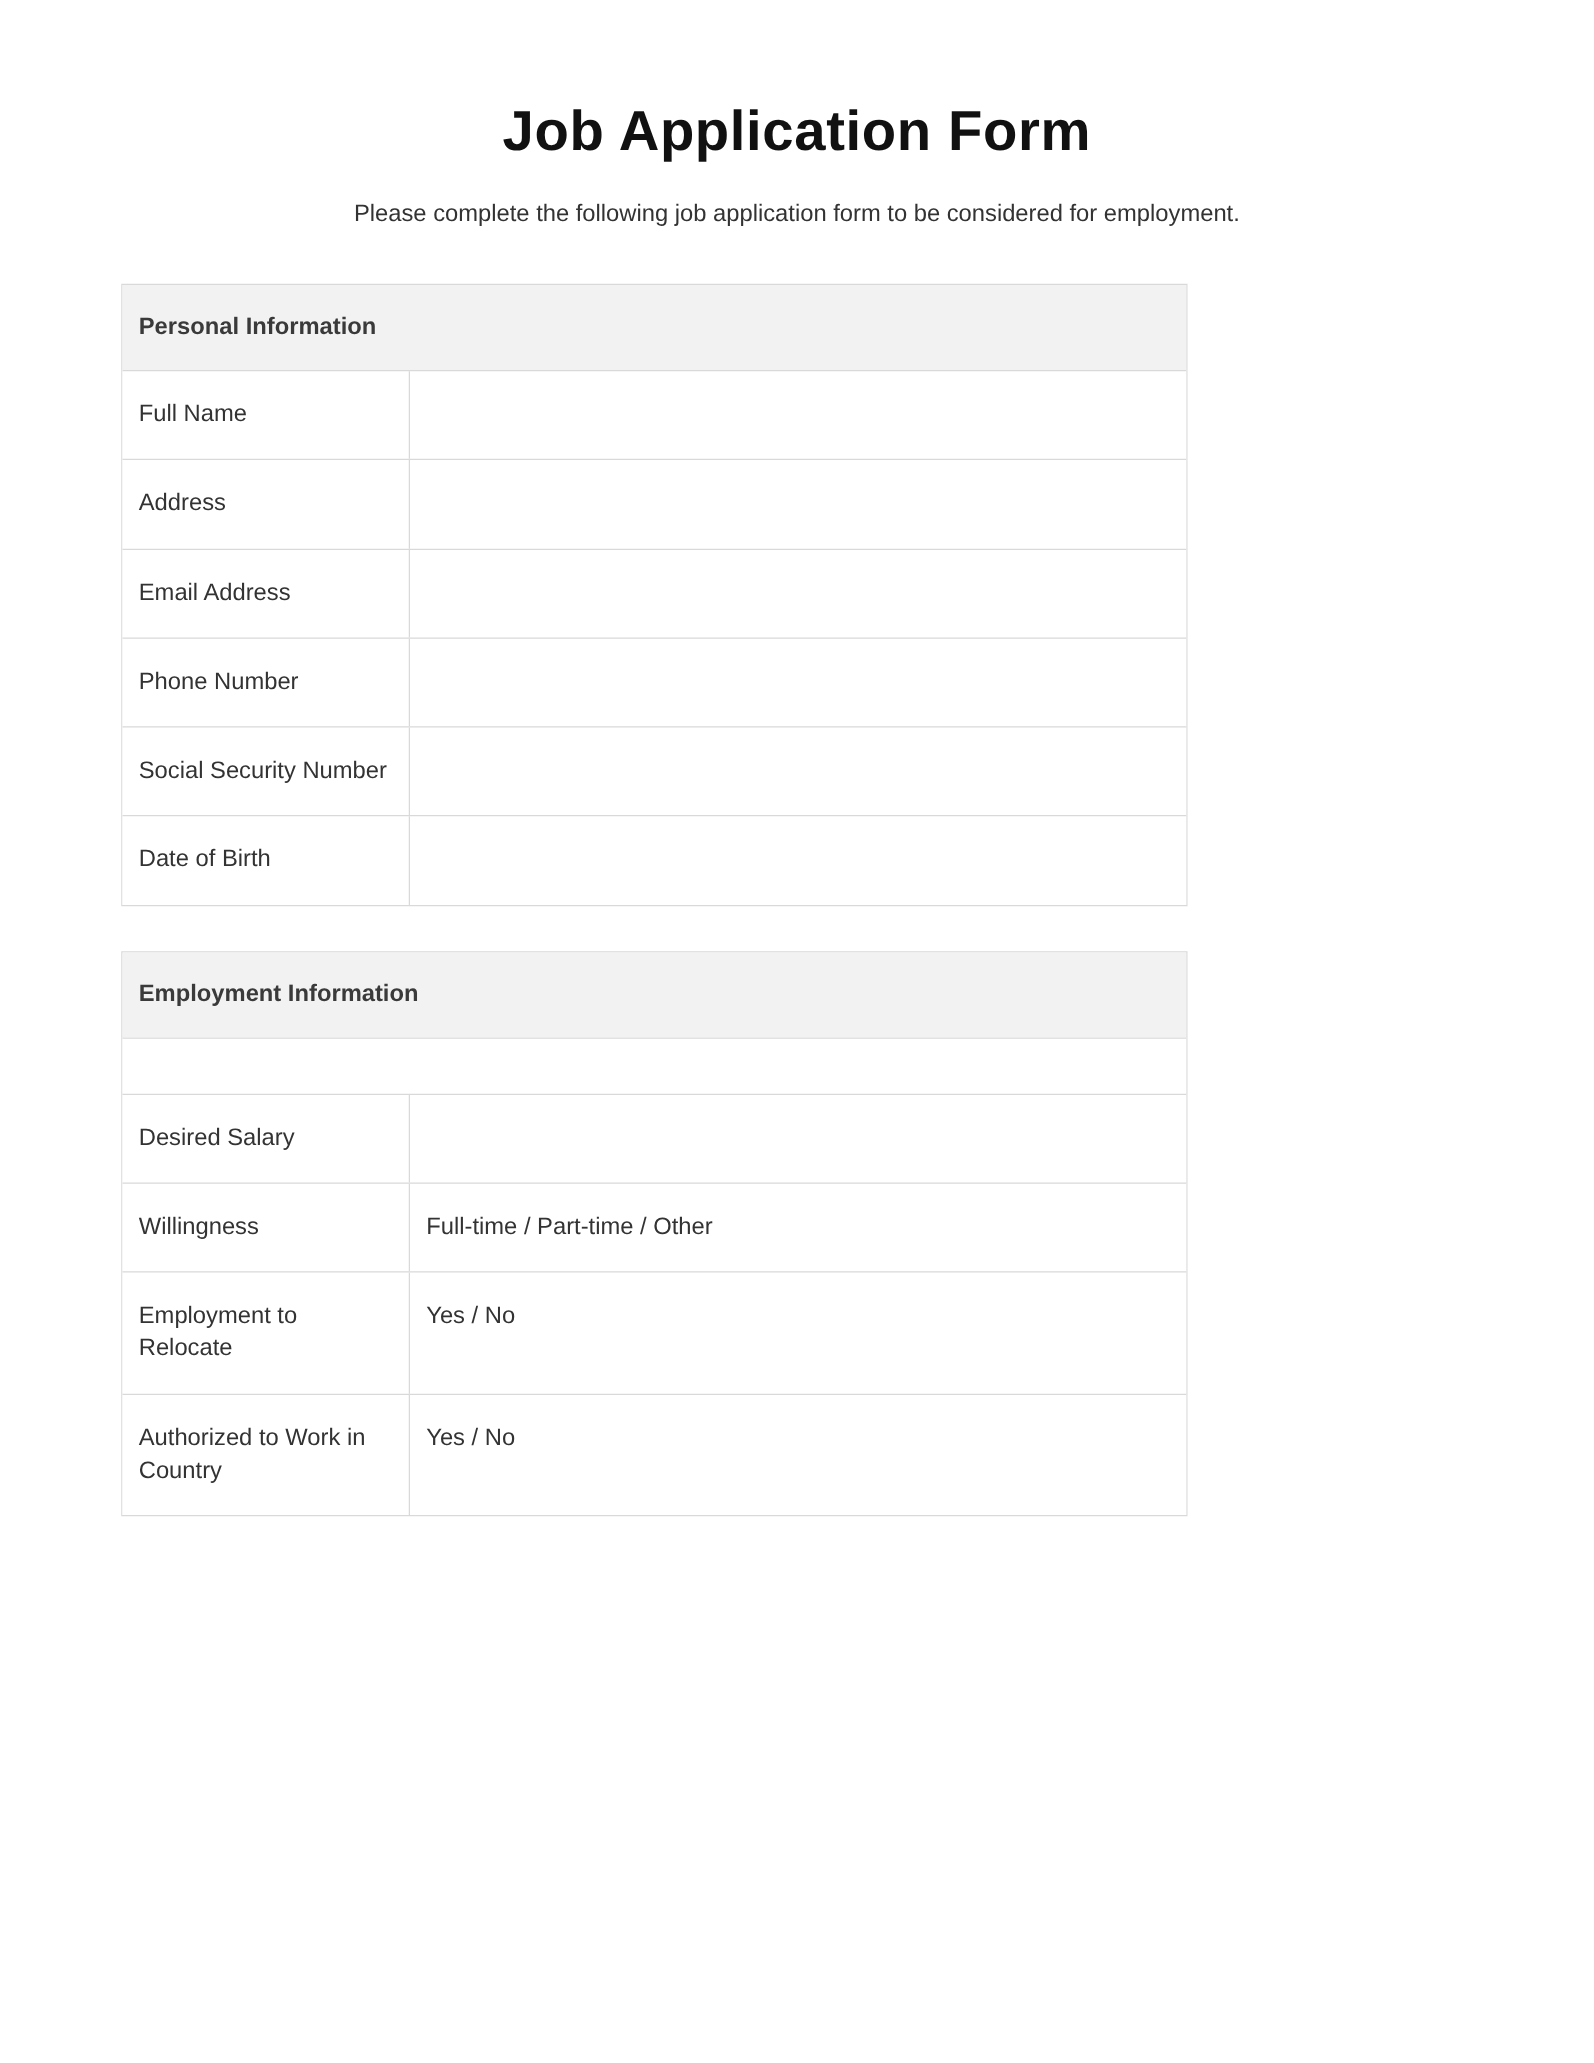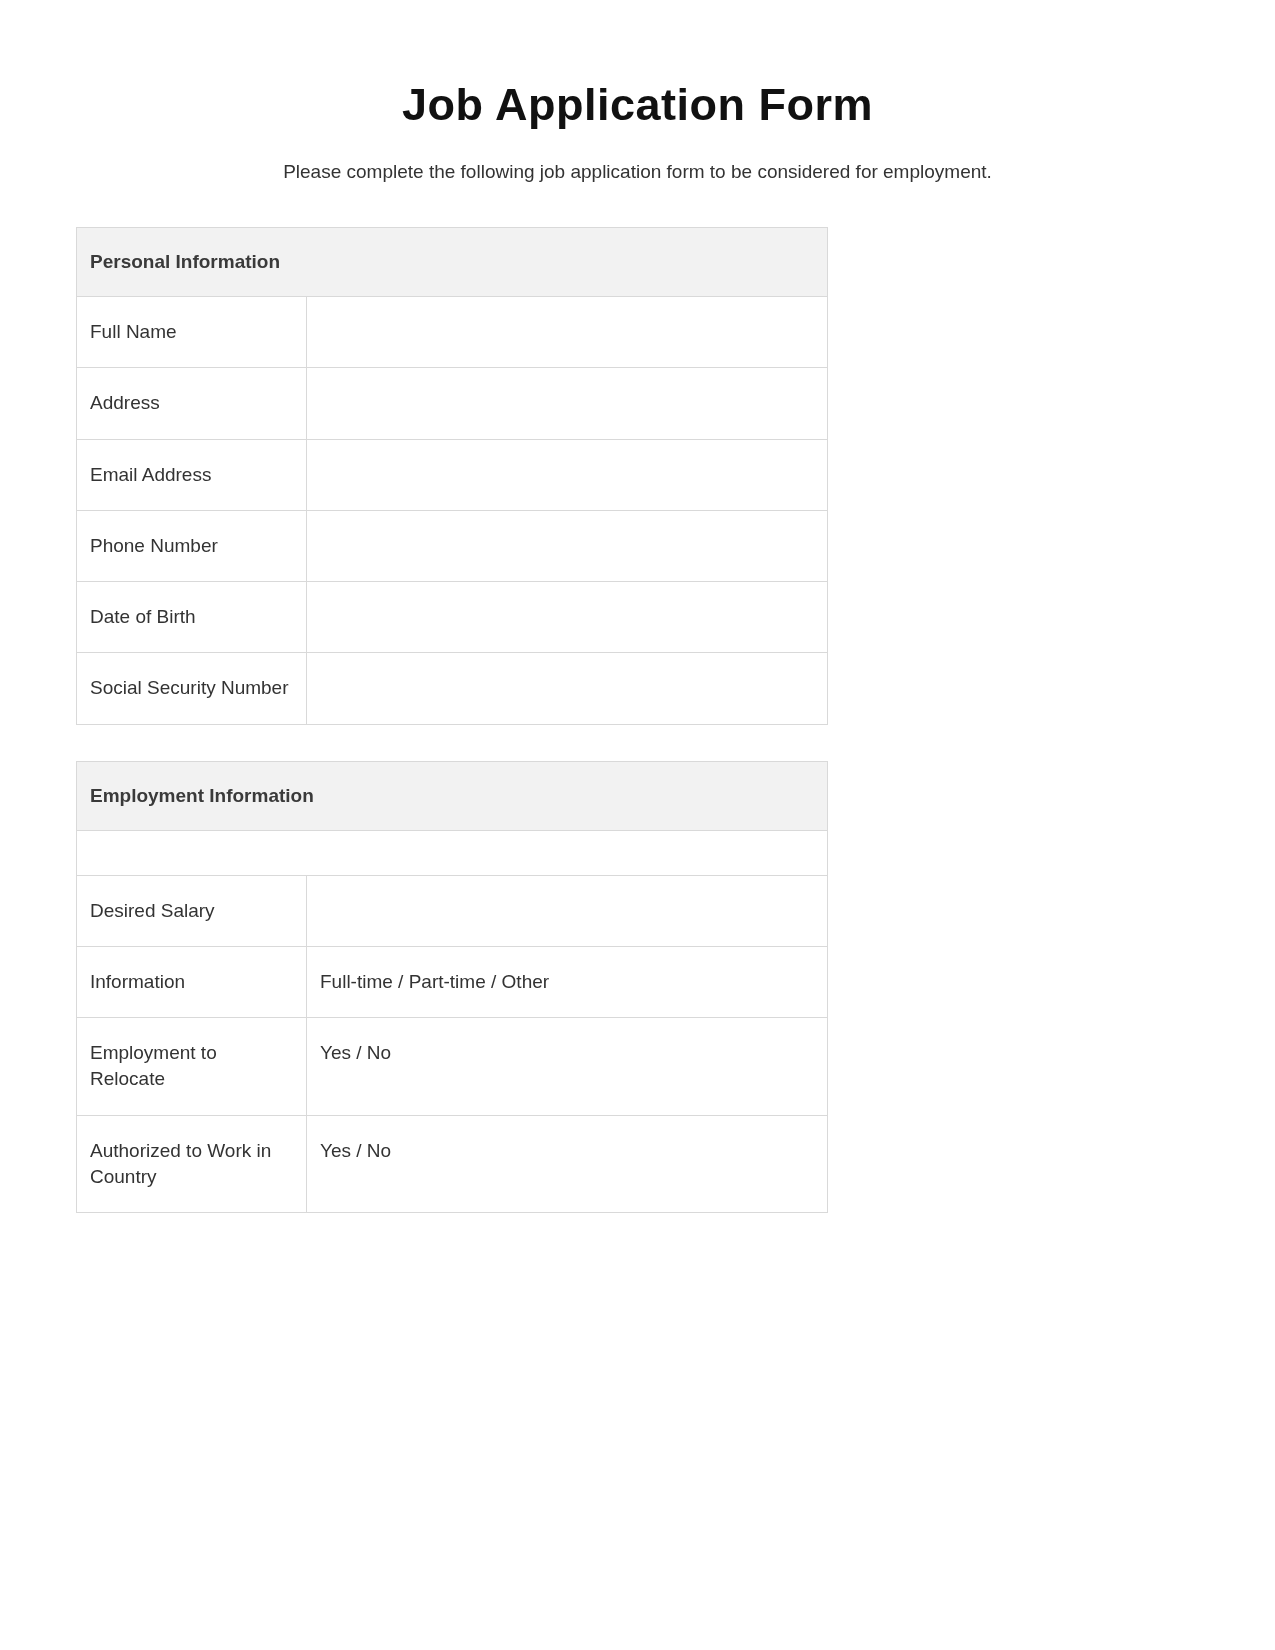--- a/index.html
+++ b/index.html
@@ -28,22 +28,22 @@
     color: #111111;
     letter-spacing: 0.5px;
   }
   .doc-subtitle {
     margin: 30px 0 0 0;
     text-align: center;
     font-size: 19px;
     color: #333333;
   }
   .form-table {
-    width: 752px;
-    margin-left: 76px;
+    width: 853px;
+    margin-left: 97px;
     margin-top: 44px;
     border: 1px solid #d9d9d9;
     font-size: 19px;
     line-height: 1.38;
   }
   .form-table + .form-table {
     margin-top: 36px;
   }
   .section-header {
     background: #f2f2f2;
@@ -96,46 +96,46 @@
       <div class="cell label">Email Address</div>
       <div class="cell value"></div>
     </div>
 
     <div class="row">
       <div class="cell label">Phone Number</div>
       <div class="cell value"></div>
     </div>
 
     <div class="row">
-      <div class="cell label">Date of Birth</div>
+      <div class="cell label">Social Security Number</div>
       <div class="cell value"></div>
     </div>
 
     <div class="row">
-      <div class="cell label">Social Security Number</div>
+      <div class="cell label">Date of Birth</div>
       <div class="cell value"></div>
     </div>
   </section>
 
   <section class="form-table">
     <header class="section-header">
       <span>Employment Information</span>
     </header>
 
     <div class="row">
       <div class="cell value"></div>
     </div>
 
     <div class="row">
       <div class="cell label">Desired Salary</div>
       <div class="cell value"></div>
     </div>
 
     <div class="row">
-      <div class="cell label">Information</div>
+      <div class="cell label">Willingness</div>
       <div class="cell value">Full-time / Part-time / Other</div>
     </div>
 
     <div class="row">
       <div class="cell label">Employment to Relocate</div>
       <div class="cell value">Yes / No</div>
     </div>
 
     <div class="row">
       <div class="cell label">Authorized to Work in Country</div>

